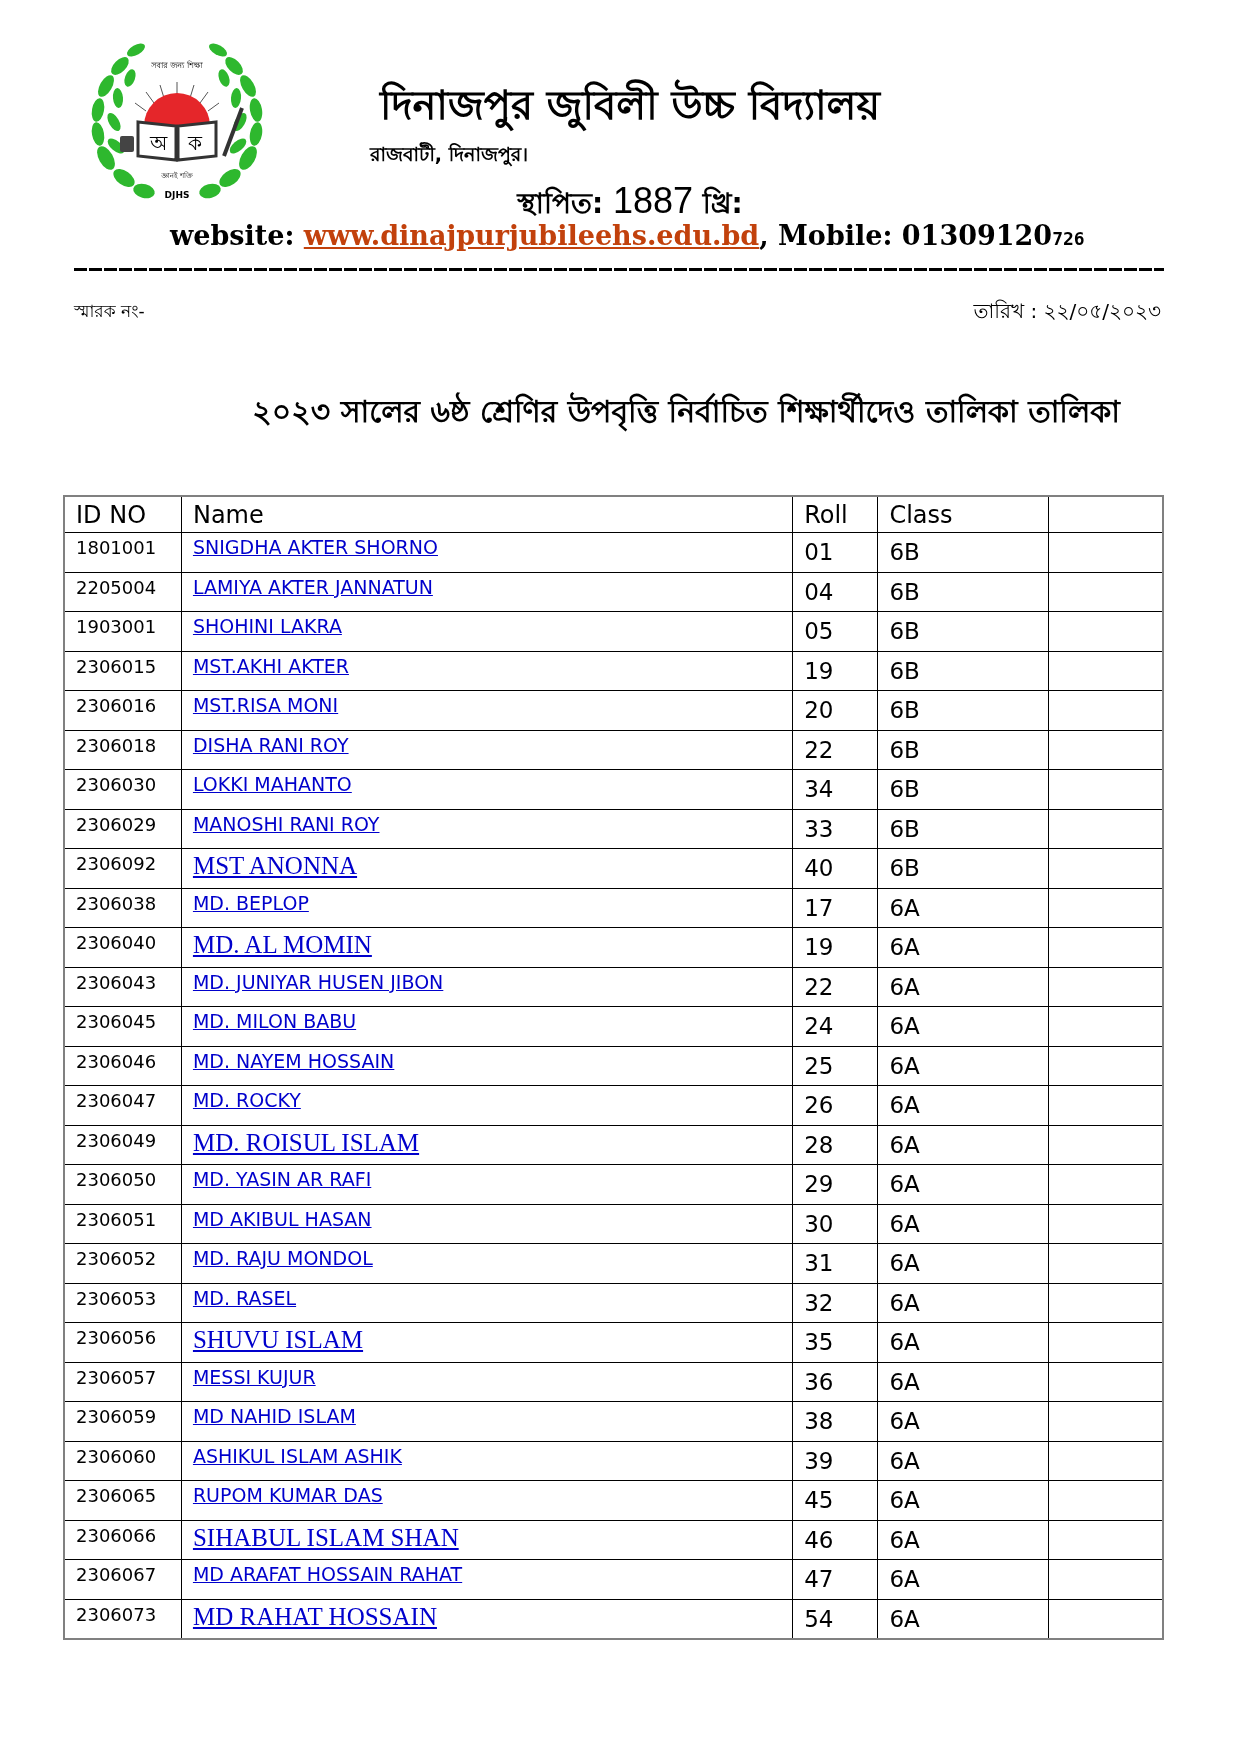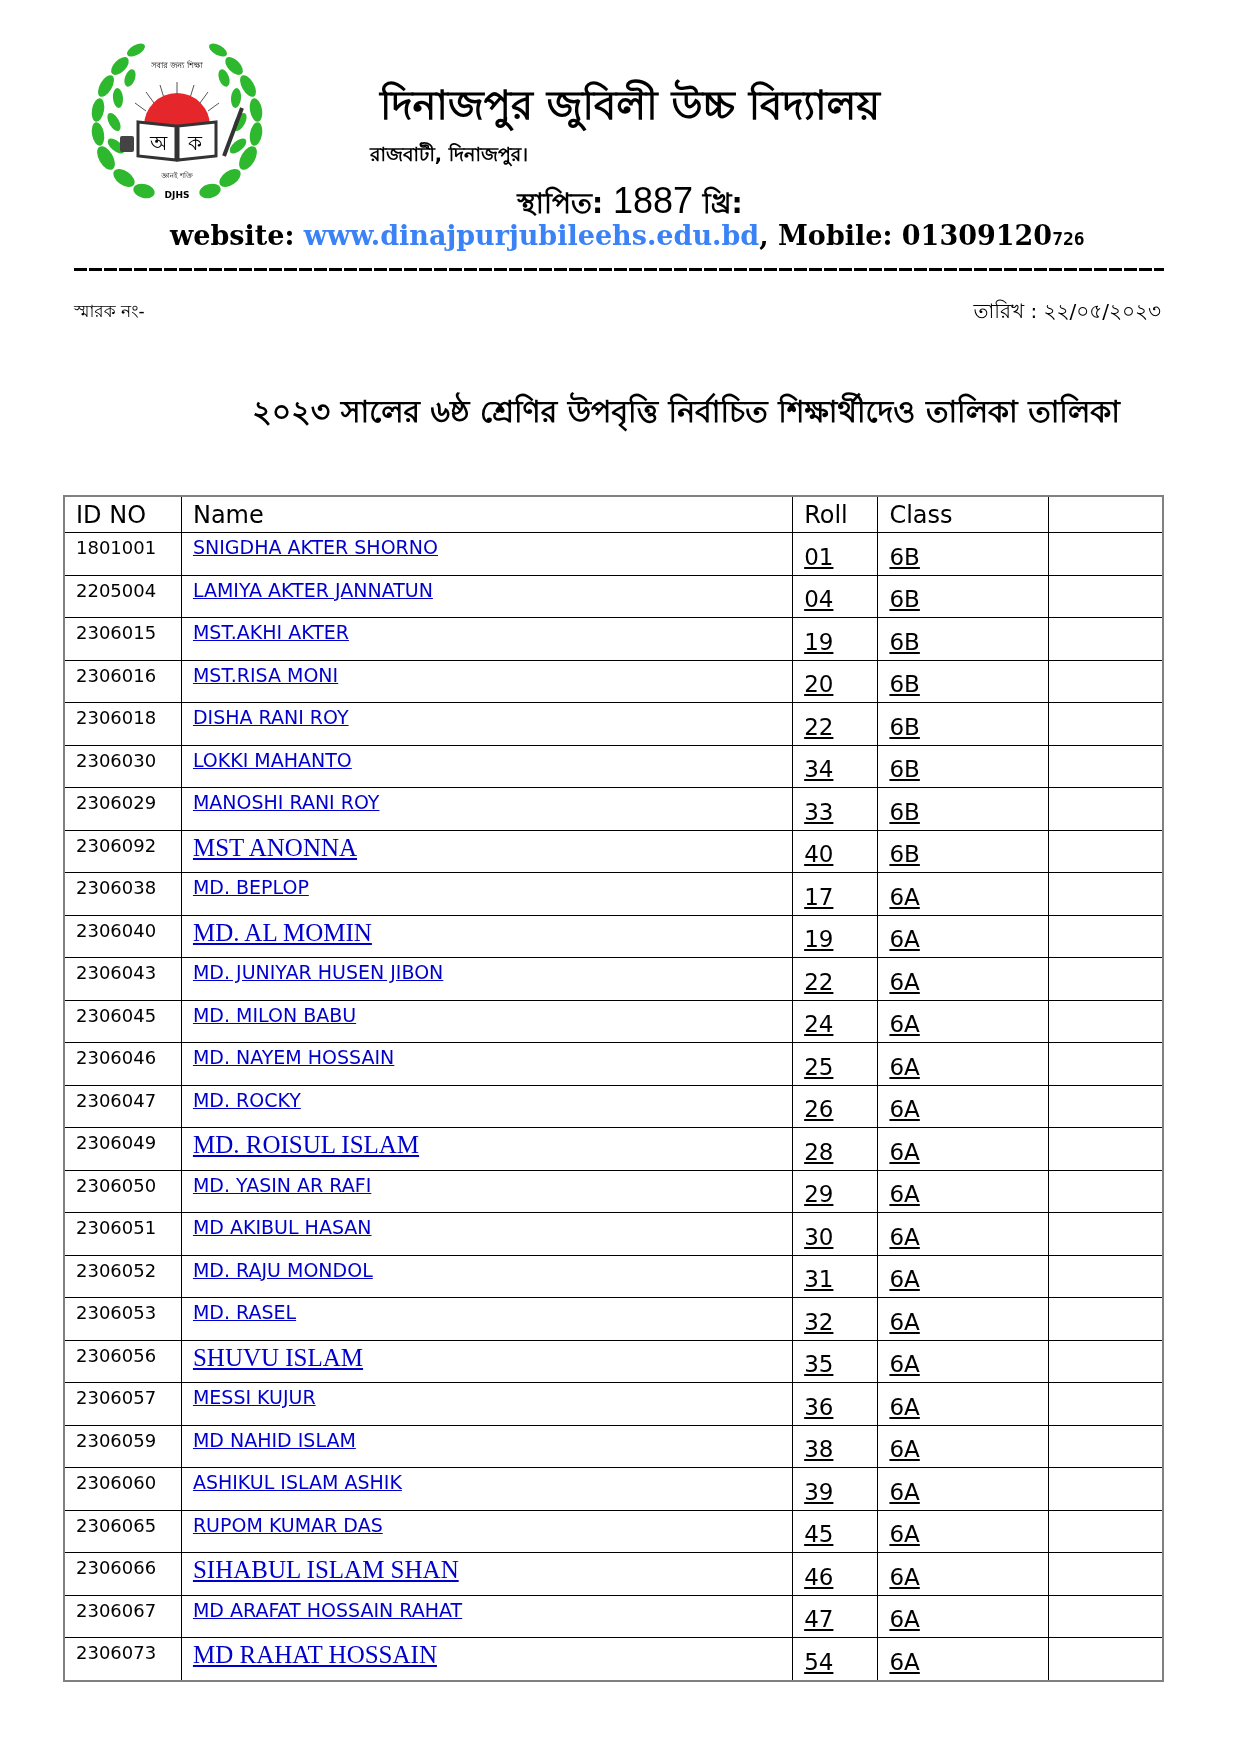--- a/index.html
+++ b/index.html
@@ -3,34 +3,34 @@
   <meta charset="utf-8">
   <style>
     html, body { margin: 0; padding: 0; background: #ffffff; }
     body { width: 1241px; height: 1754px; position: relative; overflow: hidden; font-family: "Liberation Sans", sans-serif; color: #000; }
     .logo { position: absolute; left: 84px; top: 38px; width: 186px; height: 168px; }
     .school-title { position: absolute; left: 370px; top: 74px; width: 520px; text-align: center; font-family: "DejaVu Sans", sans-serif; font-weight: bold; font-size: 40px; letter-spacing: 0px; }
     .school-addr { position: absolute; left: 370px; top: 140px; width: 520px; text-align: left; font-family: "DejaVu Sans", sans-serif; font-weight: bold; font-size: 19px; }
     .school-estd { position: absolute; left: 370px; top: 180px; width: 520px; text-align: center; font-family: "DejaVu Sans", sans-serif; font-weight: bold; font-size: 28px; }
     .school-estd .yr { font-family: Liberation Sans, sans-serif; font-size: 36px; font-weight: normal; }
     .contact-line { position: absolute; left: 170px; top: 220px; width: 920px; font-family: "DejaVu Serif", serif; font-weight: bold; font-size: 27px; white-space: nowrap; }
-    .contact-line a { color: #3b82f6; font-weight: bold; }
+    .contact-line a { color: #c2410c; text-decoration: underline; font-weight: bold; }
     .contact-line .mob-tail { font-family: "DejaVu Sans Mono", monospace; font-size: 18px; }
     .dash-rule { position: absolute; left: 74px; top: 268px; width: 1090px; height: 3px; background: repeating-linear-gradient(to right, #000 0 13px, transparent 13px 15px); }
     .memo { position: absolute; left: 74px; top: 298px; font-family: "DejaVu Sans", sans-serif; font-size: 17px; }
     .date { position: absolute; right: 80px; top: 296px; font-family: "DejaVu Sans", sans-serif; font-size: 20px; }
     .list-title { position: absolute; left: 120px; top: 388px; width: 1000px; text-align: right; font-family: "DejaVu Sans", sans-serif; font-weight: bold; font-size: 30px; white-space: nowrap; }
     table.students { position: absolute; left: 63px; top: 495px; width: 1101px; border-collapse: collapse; border: 2px solid #808080; font-family: "DejaVu Sans", sans-serif; }
     table.students th, table.students td { border: 1px solid #000; padding: 0 0 0 11px; text-align: left; vertical-align: middle; height: 35.5px; }
     table.students th { font-weight: normal; font-size: 24px; height: 35px; }
     table.students td.id { font-size: 18px; vertical-align: top; padding-top: 4px; height: 32px; }
     table.students td.name a { color: #0000cc; text-decoration: underline; font-size: 19px; font-family: "DejaVu Sans", sans-serif; }
     table.students td.name a.serif { font-family: "Liberation Serif", serif; font-size: 25px; }
     table.students td.name { vertical-align: top; padding-top: 3px; }
-    table.students td.roll, table.students td.cls { font-size: 23px; padding-top: 6px; text-decoration: underline; }
+    table.students td.roll, table.students td.cls { font-size: 23px; padding-top: 0; }
     col.c-id { width: 117px; } col.c-name { width: 609px; } col.c-roll { width: 85px; } col.c-class { width: 170px; } col.c-extra { width: 114px; }
   </style>
 </head>
 <body>
 
 <div class="logo">
   <svg width="186" height="168" viewBox="0 0 186 168">
 
     <g fill="#2eb82e">
       <ellipse cx="22" cy="120" rx="7" ry="13" transform="rotate(-30 22 120)"></ellipse>
@@ -133,20 +133,27 @@
         <td class="extra"></td>
       </tr>
       <tr>
         <td class="id">2205004</td>
         <td class="name"><a class="">LAMIYA AKTER JANNATUN</a></td>
         <td class="roll">04</td>
         <td class="cls">6B</td>
         <td class="extra"></td>
       </tr>
       <tr>
+        <td class="id">1903001</td>
+        <td class="name"><a class="">SHOHINI LAKRA</a></td>
+        <td class="roll">05</td>
+        <td class="cls">6B</td>
+        <td class="extra"></td>
+      </tr>
+      <tr>
         <td class="id">2306015</td>
         <td class="name"><a class="">MST.AKHI AKTER</a></td>
         <td class="roll">19</td>
         <td class="cls">6B</td>
         <td class="extra"></td>
       </tr>
       <tr>
         <td class="id">2306016</td>
         <td class="name"><a class="">MST.RISA MONI</a></td>
         <td class="roll">20</td>

